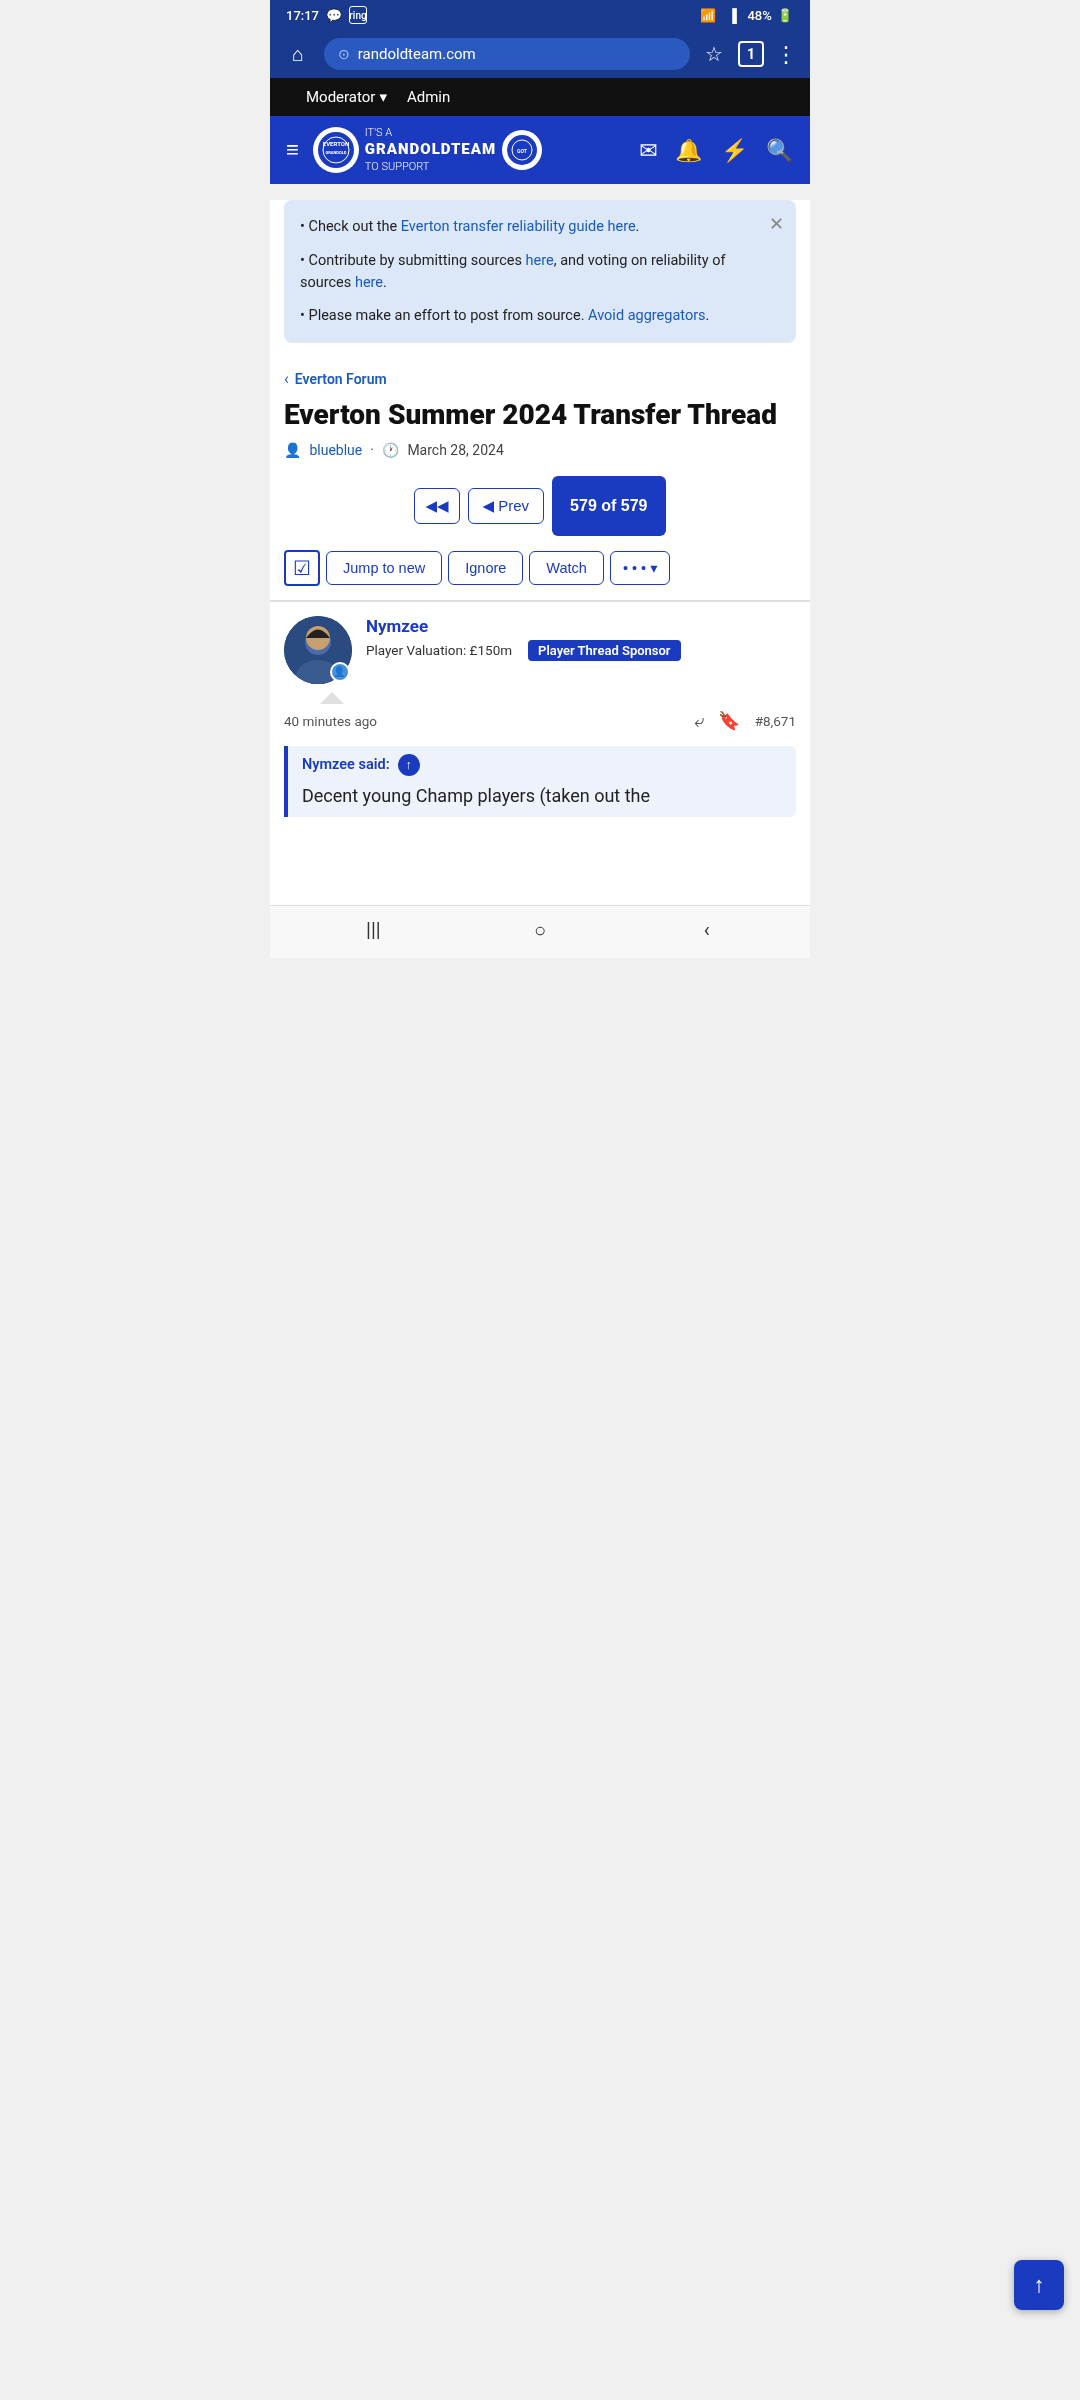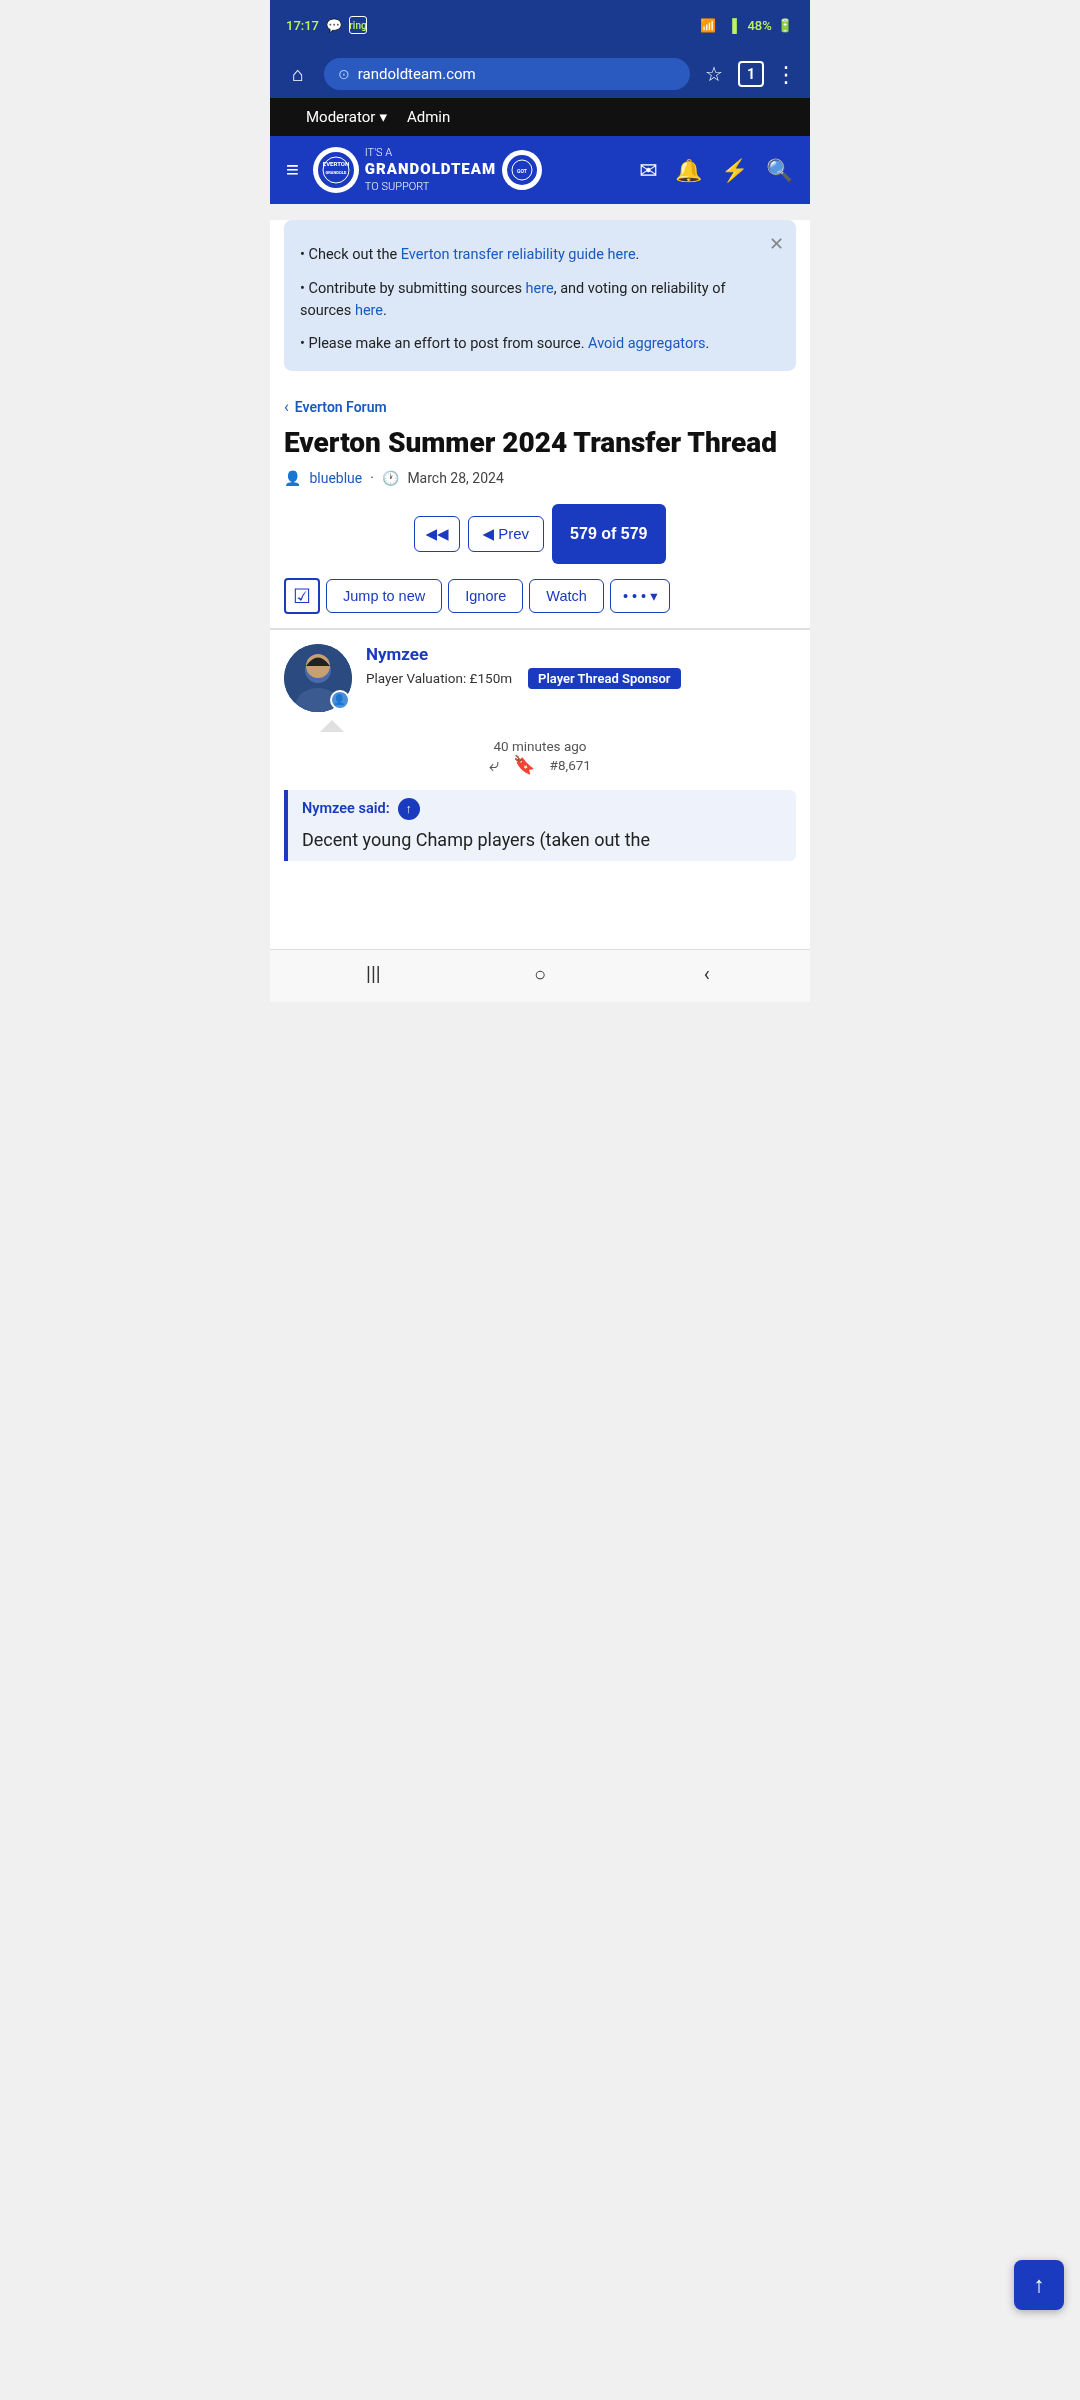--- a/index.html
+++ b/index.html
@@ -9,25 +9,25 @@
       background: #f0f0f0;
       width: 100%;
       max-width: 540px;
       margin: 0 auto;
       font-size: 16px;
     }
 
     
     .status-bar {
       background: #1a3a8f;
-      color: #bef264;
+      color: #ffffff;
       display: flex;
       justify-content: space-between;
       align-items: center;
-      padding: 16px 16px;
+      padding: 6px 16px;
       font-size: 13px;
       font-weight: 500;
       text-align: right;
     }
     .status-left { display: flex; align-items: center; gap: 6px; }
     .status-right { display: flex; align-items: center; gap: 6px; }
     .status-icon {
       width: 18px; height: 18px;
       display: inline-flex; align-items: center; justify-content: center;
       font-size: 13px;
@@ -132,21 +132,21 @@
       font-size: 14.5px;
       line-height: 1.5;
       color: #222;
     }
     .notice-close {
       position: absolute;
       top: 10px; right: 12px;
       color: #888; font-size: 18px;
       cursor: pointer;
     }
-    .notice-box p { margin-bottom: 12px; margin-top: 8px; }
+    .notice-box p { margin-bottom: 12px; }
     .notice-box p:last-child { margin-bottom: 0; }
     .notice-link { color: #1a5abf; text-decoration: none; }
 
     
     .breadcrumb {
       padding: 10px 14px 4px;
       display: flex; align-items: center; gap: 6px;
       font-size: 14px;
     }
     .breadcrumb-arrow { color: #1a5abf; font-size: 16px; }
@@ -284,21 +284,21 @@
     .sponsor-badge {
       background: #1a3abf; color: white;
       padding: 3px 10px; border-radius: 4px;
       font-size: 13px; font-weight: 600;
     }
 
     
     .post-meta-row {
       padding: 6px 14px;
       display: flex; align-items: center; justify-content: space-between;
-      font-size: 13.5px; color: #555; flex-direction: column;
+      font-size: 13.5px; color: #555;
     }
     .post-meta-left { }
     .post-meta-right { display: flex; align-items: center; gap: 14px; }
     .post-meta-icon { font-size: 18px; color: #555; cursor: pointer; }
     .post-number { color: #555; }
 
     
     .quote-block {
       margin: 8px 14px;
       border-left: 4px solid #1a3abf;

